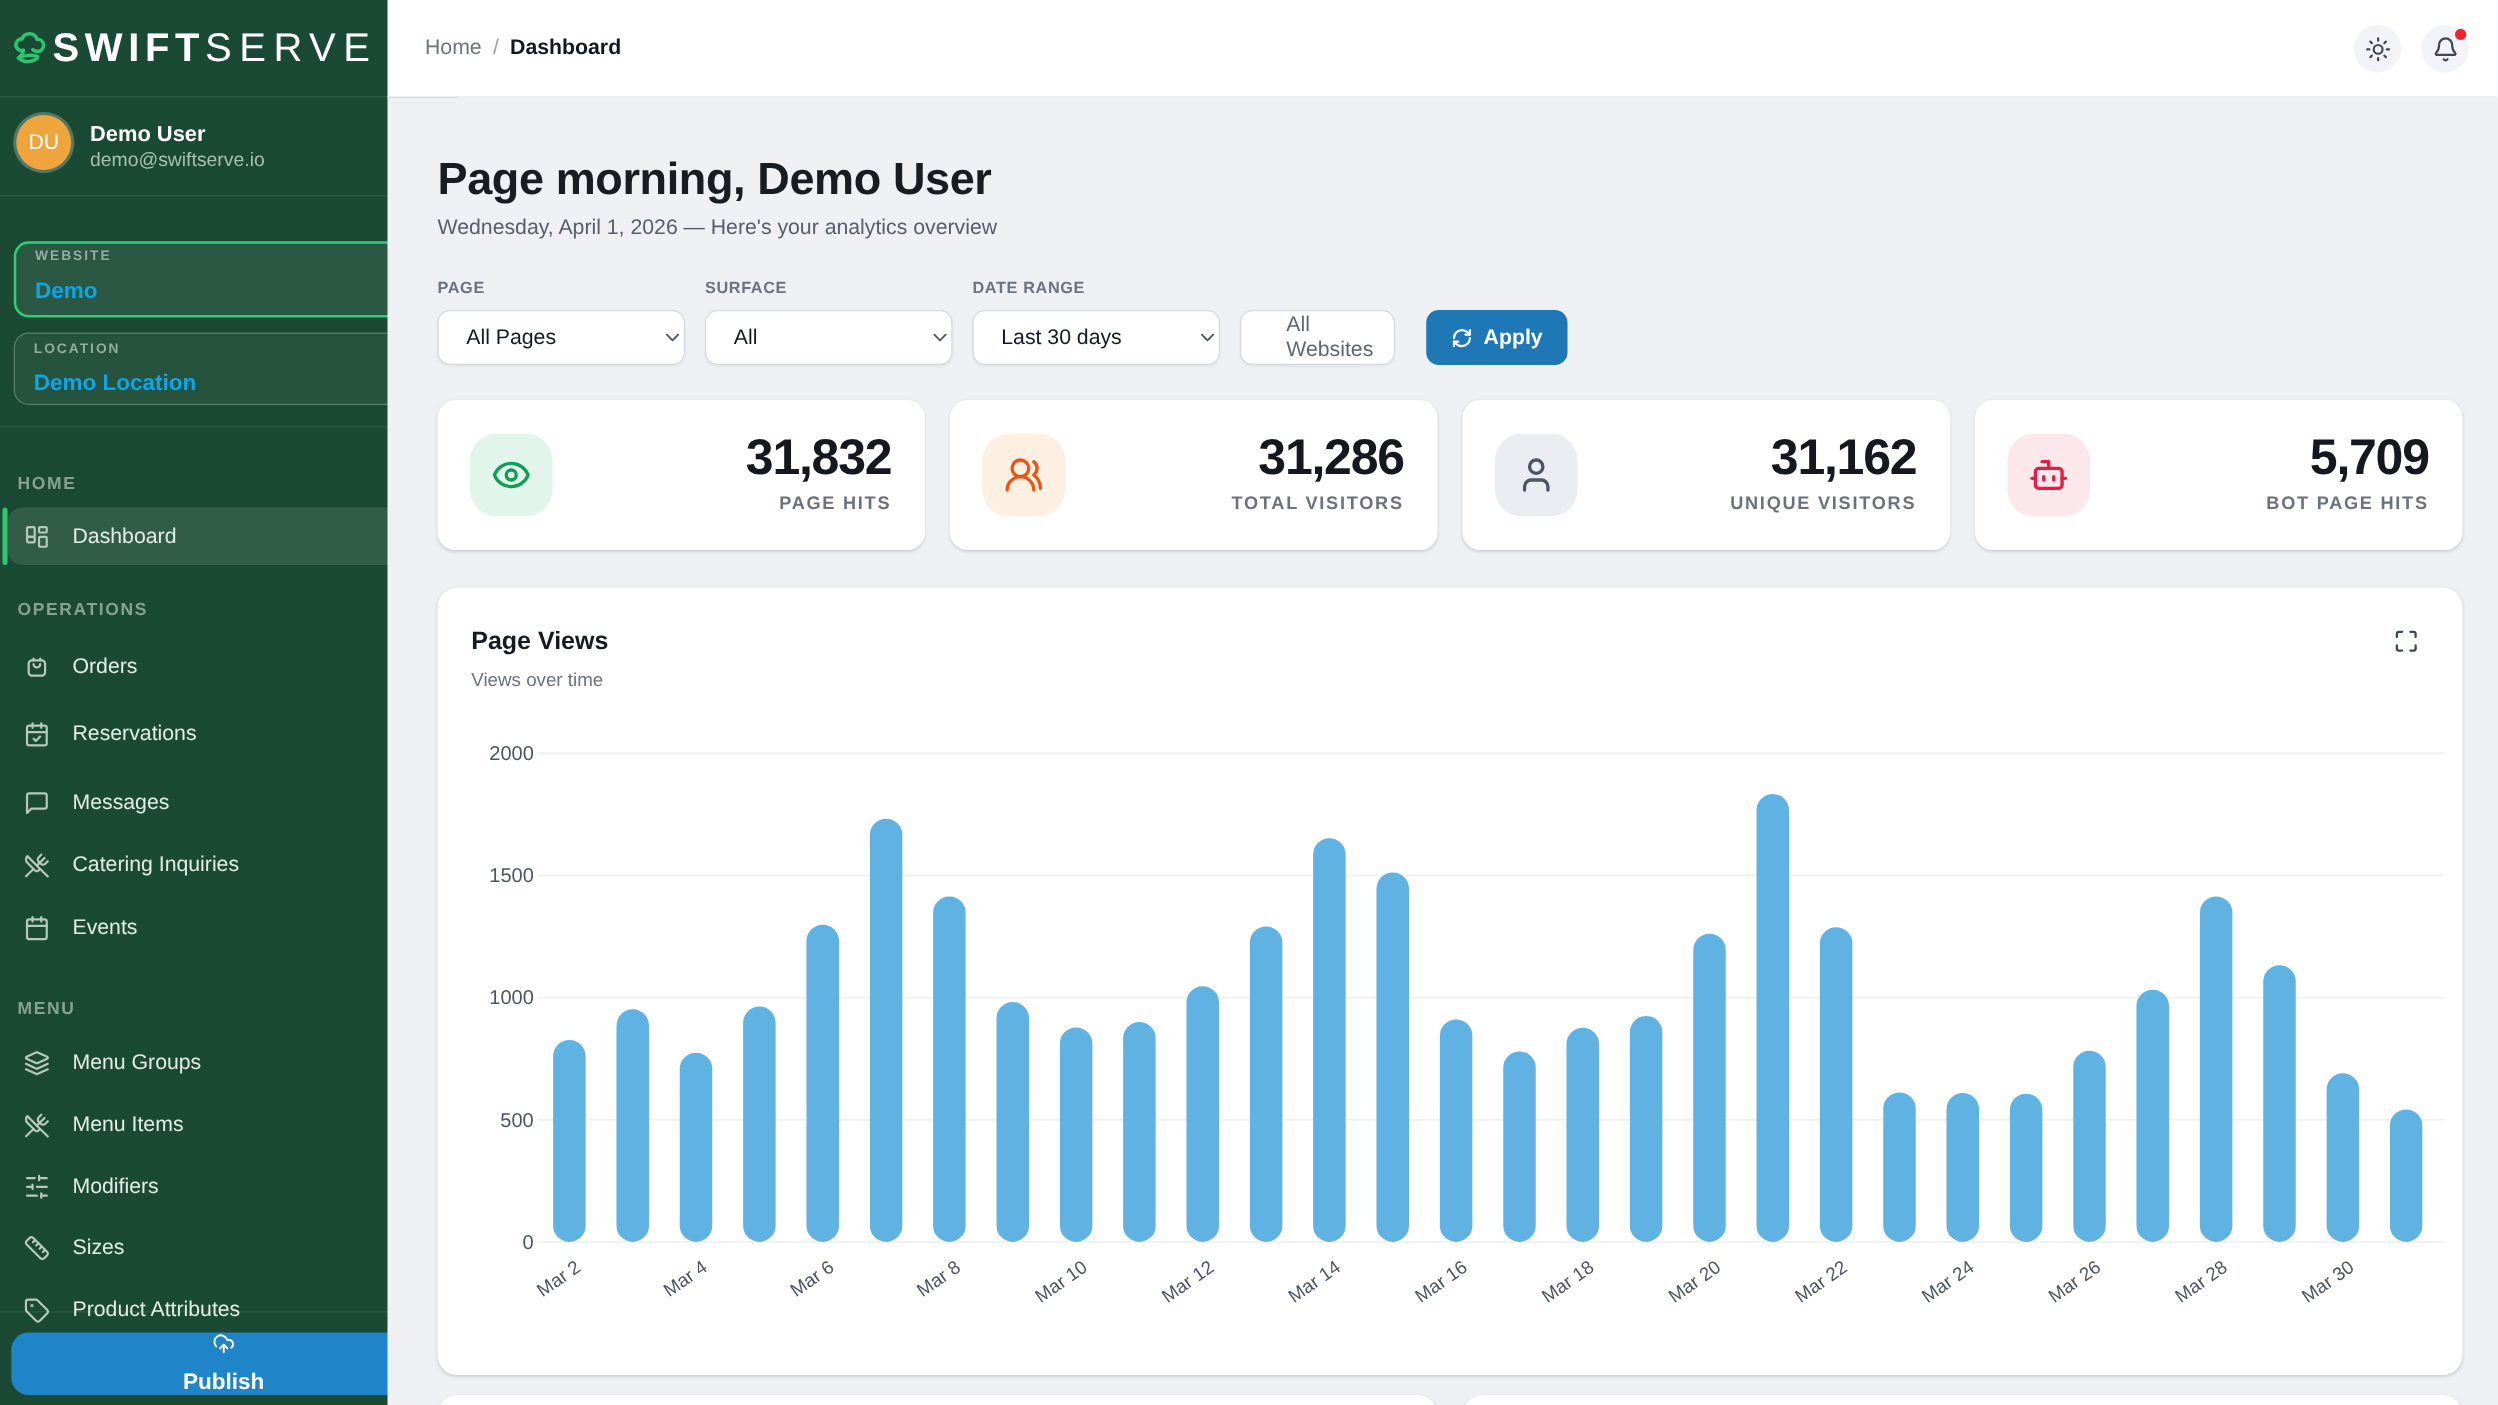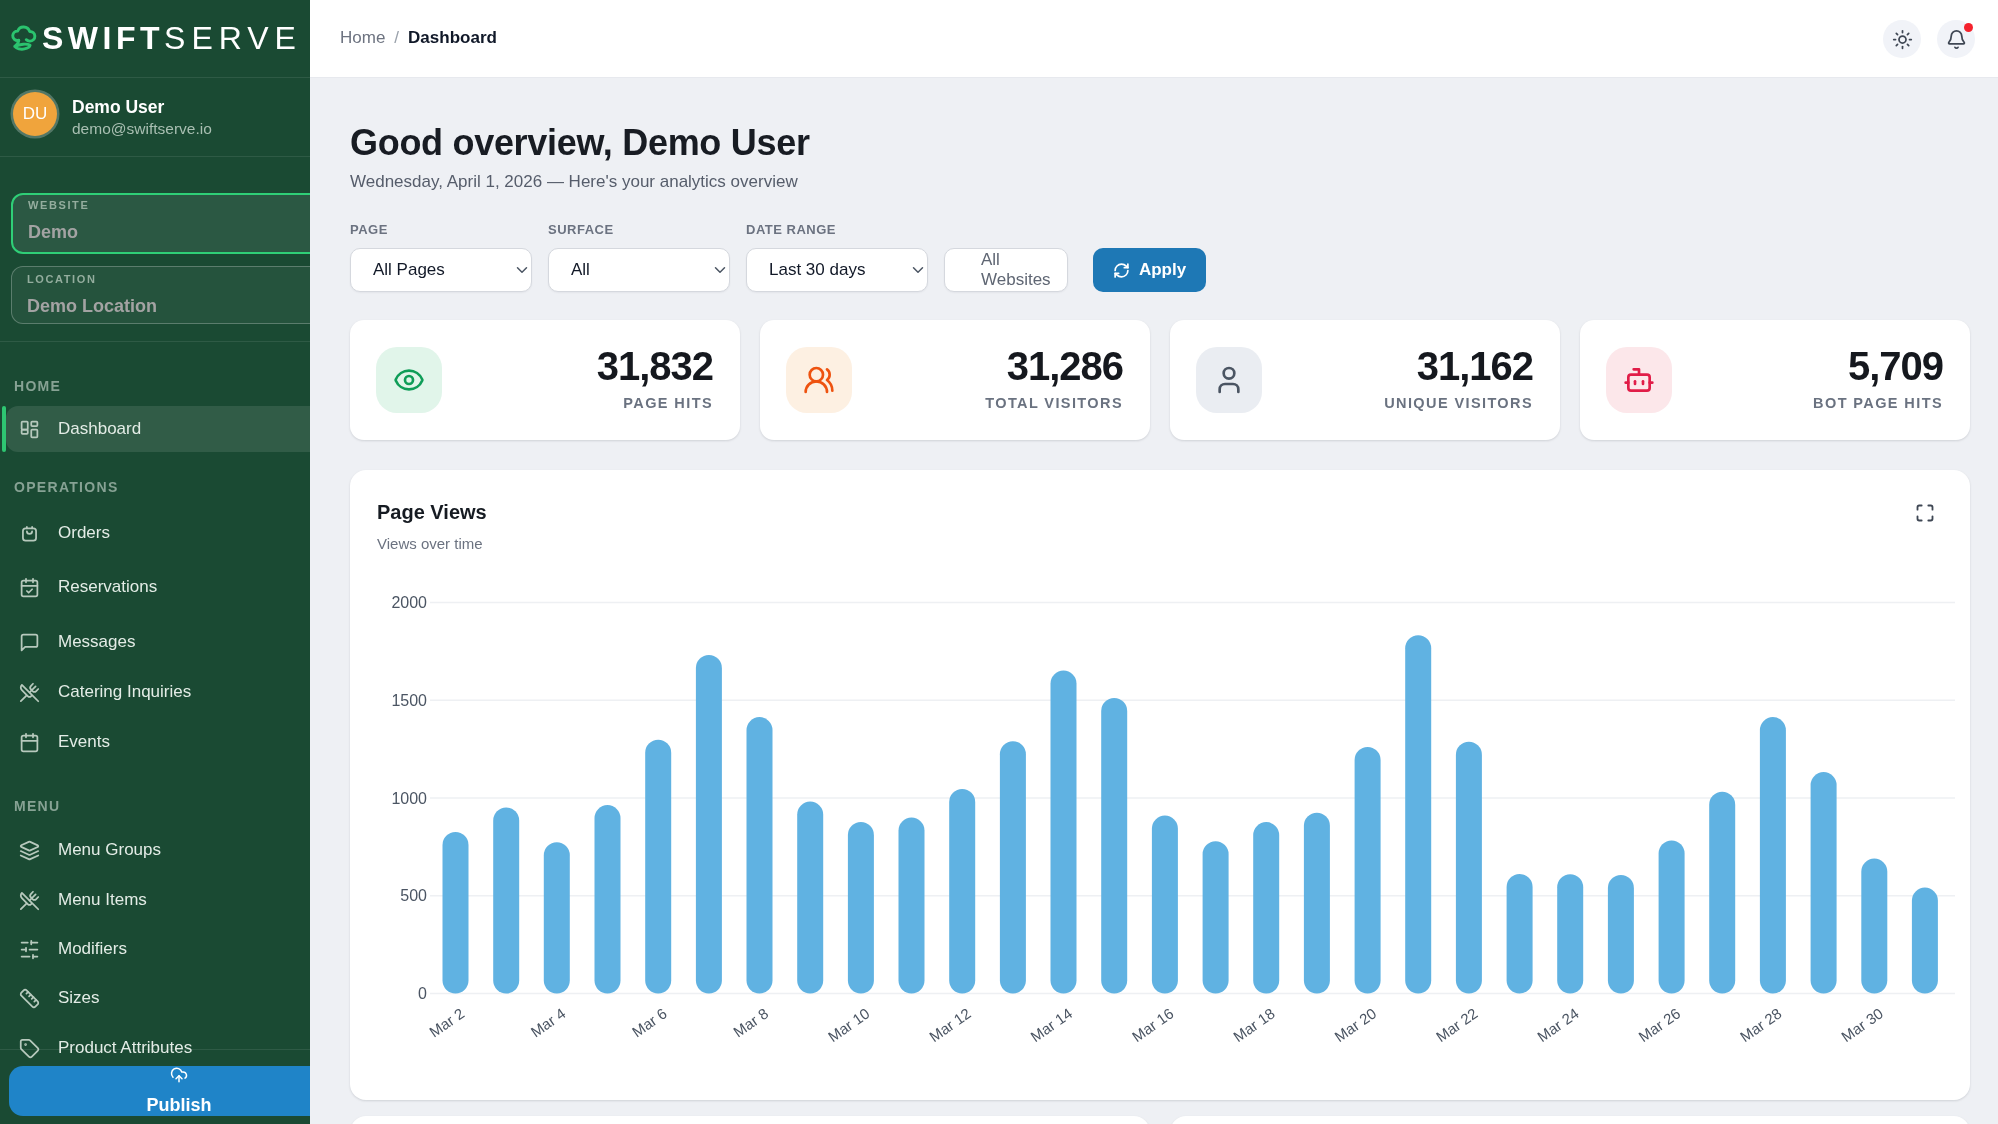--- a/index.html
+++ b/index.html
@@ -18,21 +18,21 @@
   color:#fff; font-size:17px; }
 .prof-name { position:absolute; left:72px; top:19px; font-size:17.5px; font-weight:700; color:#fff; }
 .prof-mail { position:absolute; left:72px; top:42px; font-size:15.5px; color:#a9bfb2; }
 .prof-chev { position:absolute; right:20px; top:28px; }
 .sel-card { position:relative; margin:14px 20px 0 11px; border-radius:12px; padding:4px 14px 0 15px; }
 .sel-site { height:61px; }
 .sel-loc { height:58px; padding-top:6px; }
 .sel-site { background:rgba(255,255,255,.08); border:2px solid #2fcf77;margin-top:36px; }
 .sel-loc  { background:rgba(255,255,255,.05); border:1px solid rgba(255,255,255,.25); margin-top:12px; }
 .sel-label { font-size:11px; font-weight:700; letter-spacing:1.6px; color:#94ad9e; }
-.sel-value { font-size:18px; font-weight:700; color:#a3a3a3; margin-top:11px; }
+.sel-value { font-size:18px; font-weight:700; color:#0ea5e9; margin-top:11px; }
 .sel-chev { position:absolute; right:11px; top:50%; margin-top:-9px; }
 .sb-div { border-top:1px solid rgba(255,255,255,.09); margin-top:17px; }
 .sec-label { margin:0 0 0 14px; font-size:14px; font-weight:700; letter-spacing:1.3px; color:#87a294; }
 .nav-item { position:relative; height:46px; display:flex; align-items:center; margin:0 10px 0 0; color:#dce8e0; }
 .nav-ic { margin-left:19px; display:flex; color:#b7c9bd; }
 .nav-label { margin-left:18px; font-size:17px; font-weight:500; color:#e3ece6; }
 .nav-chev { position:absolute; right:8px; top:15px; }
 .nav-item.active { background:rgba(255,255,255,.10); border-radius:12px; margin-left:6px; }
 .nav-item.active::before { content:''; position:absolute; left:-4px; top:0; bottom:0; width:4px; background:#2ec672; border-radius:3px; }
 .nav-item.active .nav-ic { margin-left:13px; }
@@ -53,21 +53,21 @@
 .bell-dot { position:absolute; top:3px; right:2px; width:9px; height:9px; border-radius:50%; background:#f5222d; }
 
 
 #main { position:absolute; left:310px; top:78px; width:1688px; height:1046px;
   background:#eef0f4; padding:44px 28px 0 40px; }
 h1 { font-size:36px; line-height:41px; font-weight:700; color:#181c23; letter-spacing:-0.3px; }
 .subtitle { margin-top:9px; font-size:17px; color:#565d6b; }
 .filters { margin-top:30px; display:flex; align-items:flex-end; gap:16px; }
 .fgroup { display:flex; flex-direction:column; }
 .flabel { font-size:13px; font-weight:700; letter-spacing:.5px; color:#6b7280; margin-bottom:11px; }
-.fselect { position:relative; width:182px; height:44px; background:#fff; border:1px solid #d5d8de; border-radius:10px;
+.fselect { position:relative; width:198px; height:44px; background:#fff; border:1px solid #d5d8de; border-radius:10px;
   font-size:17px; color:#111827; display:flex; align-items:center; padding-left:22px;
   box-shadow:0 1px 2px rgba(16,24,40,.05); }
 .fselect .sel-chev { right:0px; }
 .btn-websites { width:124px; height:44px; background:#fff; border:1px solid #d5d8de; border-radius:10px;
   display:flex; align-items:center; justify-content:center; font-size:17px; font-weight:500; color:#5f6673;
   box-shadow:0 1px 2px rgba(16,24,40,.05);padding-left:36px; }
 .btn-apply { width:113px; height:44px; margin-left:9px; background:#1e78b5; border-radius:10px; display:flex; align-items:center;
   justify-content:center; gap:9px; color:#fff; font-size:17px; font-weight:700; }
 .stats { margin-top:28px; display:flex; gap:20px; }
 .stat-card { position:relative; width:390px; height:120px; background:#fff; border-radius:14px;
@@ -288,21 +288,21 @@
   <div class="tb-btn tb-bell">
       <svg width="21" height="21" viewBox="0 0 24 24" fill="none" stroke="#3f4754" stroke-width="2" stroke-linecap="round" stroke-linejoin="round">
         <path d="M10.268 21a2 2 0 0 0 3.464 0"></path>
         <path d="M3.262 15.326A1 1 0 0 0 4 17h16a1 1 0 0 0 .74-1.673C19.41 13.956 18 12.499 18 8A6 6 0 0 0 6 8c0 4.499-1.41 5.956-2.74 7.327"></path>
       </svg>
       <span class="bell-dot"></span>
     </div>
 </div>
 
 <div id="main">
-  <h1>Good overview, Demo User</h1>
+  <h1>Page morning, Demo User</h1>
   <div class="subtitle">Wednesday, April 1, 2026 — Here's your analytics overview</div>
   <div class="filters">
     <div class="fgroup">
         <div class="flabel">PAGE</div>
       <div class="fselect">All Pages<span class="sel-chev"><svg width="18" height="18" viewBox="0 0 24 24" fill="none" stroke="#4b5563" stroke-width="2" stroke-linecap="round" stroke-linejoin="round">
               <path d="m6 9 6 6 6-6"></path>
             </svg></span></div>
       </div>
     <div class="fgroup">
         <div class="flabel">SURFACE</div>

